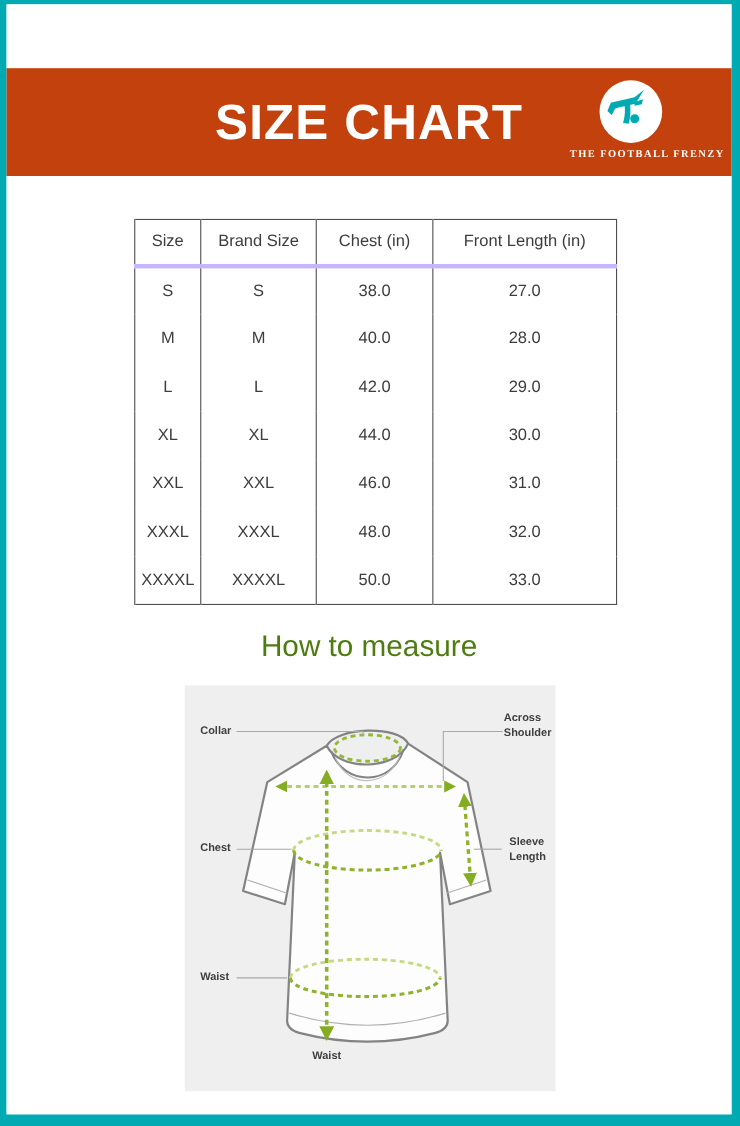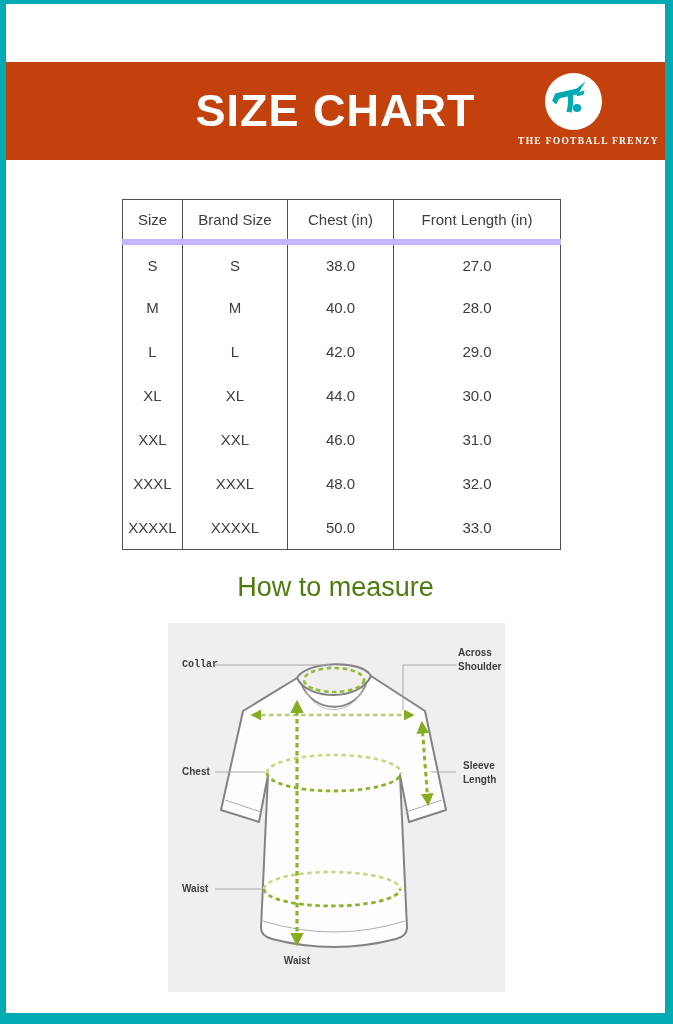--- a/index.html
+++ b/index.html
@@ -32,35 +32,35 @@
   table.size-table{
     position:absolute;left:116px;top:39px;width:438px;
     border-collapse:collapse;table-layout:fixed;
     color:#3d3d3d;font-size:15px;
     border:1px solid #4f4f4f;
   }
   .size-table th,.size-table td{
     border-left:1px solid #4f4f4f;border-right:1px solid #4f4f4f;
     text-align:center;font-weight:400;padding:0;
   }
-  .size-table thead tr{height:42px;border-bottom:6px solid #c4b5fd;padding-left:24px;}
+  .size-table thead tr{height:42px;border-bottom:4px solid #c4b5fd;padding-left:24px;}
   .size-table tbody tr{height:44px;}
   .measure-heading{
     position:absolute;top:412px;left:0;width:100%;margin:0;
     text-align:center;font-size:27px;font-weight:400;color:#4d7c0f;
   }
   .measure-panel{
     position:absolute;left:162px;top:463px;width:337px;height:369px;
     background:#efefef;
   }
   .measure-panel svg{position:absolute;left:0;top:0;}
   .mlabel{
     position:absolute;font-size:10px;font-weight:700;color:#3e3e3e;line-height:14px;
   }
-  .lbl-collar{left:14px;top:35px;font-family:Liberation Mono, monospace;}
+  .lbl-collar{left:14px;top:35px;}
   .lbl-across{left:290px;top:23px;width:52px;}
   .lbl-chest{left:14px;top:142px;}
   .lbl-sleeve{left:295px;top:136px;width:52px;}
   .lbl-waist{left:14px;top:259px;}
   .lbl-length{left:99px;top:331px;width:60px;text-align:center;}
 </style>
 </head>
 <body>
 
 <div class="page">

